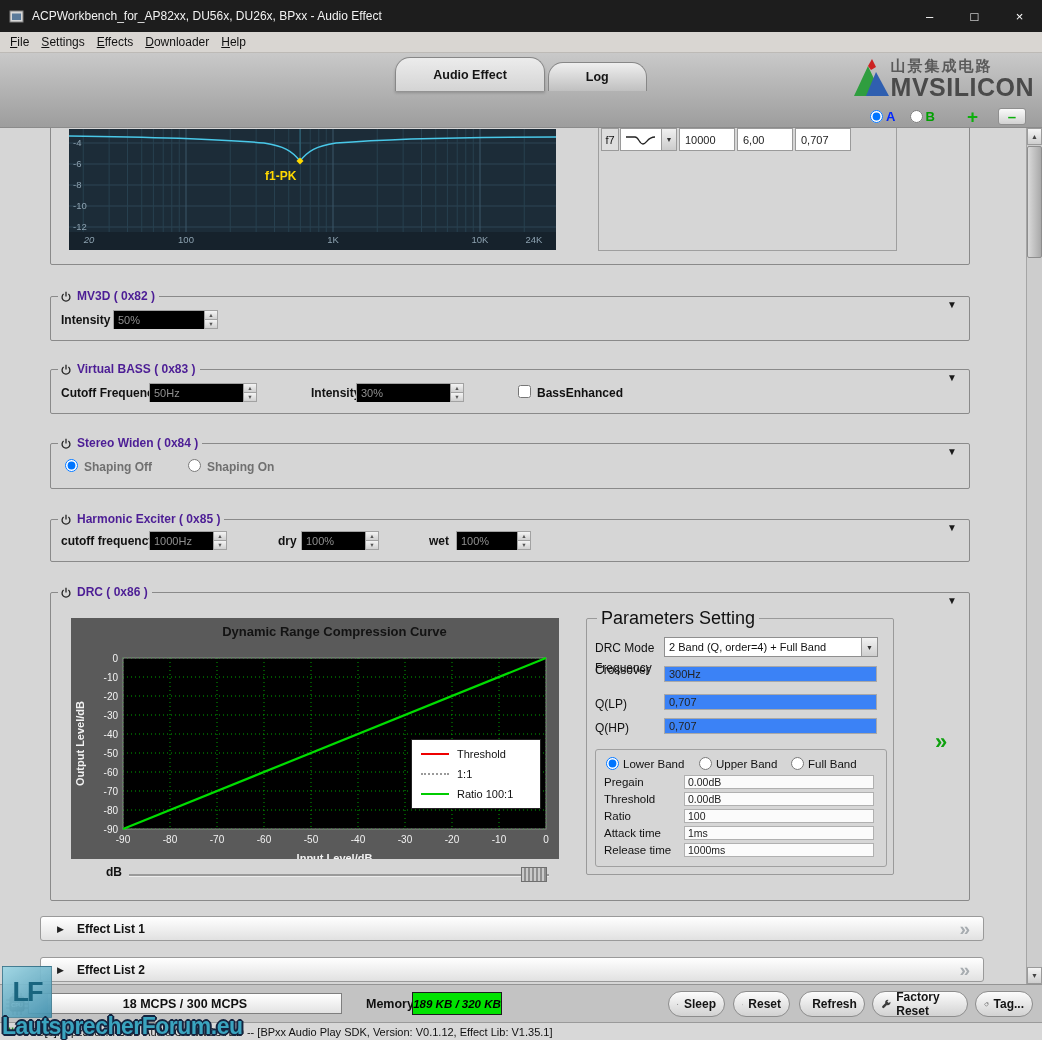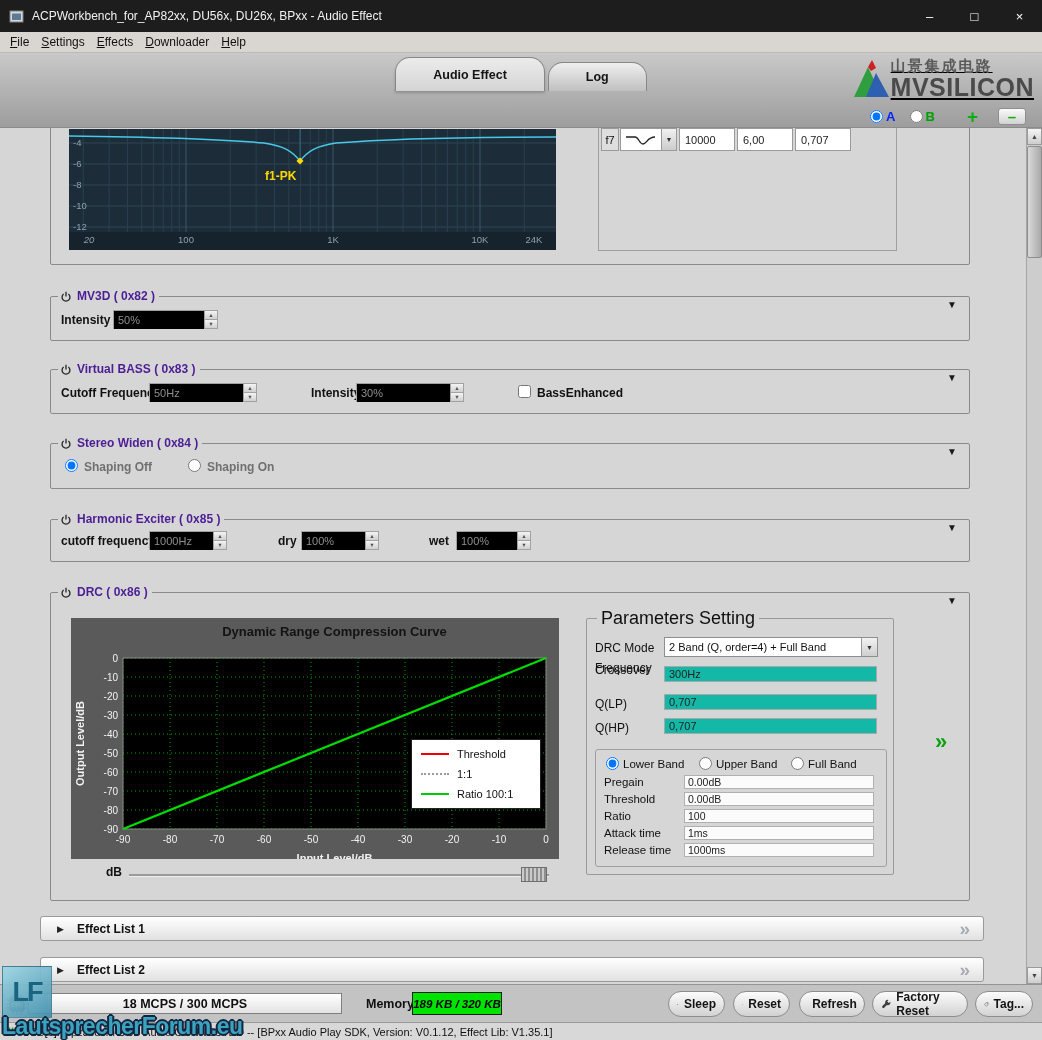--- a/index.html
+++ b/index.html
@@ -16,21 +16,21 @@
   
   .menubar{height:21px;background:#d9d6d2;display:flex;align-items:center;font-size:12px;color:#111;border-bottom:1px solid #bdbab6;padding-left:4px;}
   .menu-item{padding:2px 6px;}
   .menu-item u{text-decoration:underline;}
 
   
   .header{height:75px;background:linear-gradient(#c9c9c9,#9d9d9d);position:relative;border-bottom:1px solid #8b8b8b;}
   .tabs{position:absolute;left:0;right:0;top:4px;display:flex;justify-content:center;align-items:flex-end;gap:3px;height:34px;}
   .tab{height:29px;padding:0 37px;display:flex;align-items:center;font-weight:bold;font-size:12.5px;color:#141414;background:linear-gradient(#efefef,#c0c0c0);border:1px solid #878787;border-bottom:none;border-radius:15px 15px 0 0;}
   .tab.active{background:linear-gradient(#ececec,#d4d4d4);height:34px;z-index:2;box-shadow:0 2px 3px rgba(0,0,0,0.2);}
-  .logo{position:absolute;right:8px;top:5px;display:flex;align-items:center;gap:0;text-decoration:underline;}
+  .logo{position:absolute;right:8px;top:5px;display:flex;align-items:flex-start;gap:0;}
   .logo-tri{width:40px;height:40px;}
   .logo-texts{display:flex;flex-direction:column;line-height:1.05;}
   .logo-cn{font-size:15px;font-weight:bold;color:#5a5a5a;letter-spacing:2px;}
   .logo-en{font-size:25px;font-weight:bold;color:#4a4a4a;letter-spacing:0.5px;}
   .ab-row{position:absolute;right:16px;top:55px;display:flex;align-items:center;height:17px;}
   .ab-row input[type=radio]{width:13px;height:13px;margin:0 3px 0 0;}
   .ab-a-label{color:#0026ff;font-weight:bold;font-size:13px;margin-right:14px;}
   .ab-b-label{color:#00a000;font-weight:bold;font-size:13px;}
   .ab-plus{color:#0cb00c;font-size:19px;font-weight:bold;margin-left:32px;line-height:15px;}
   .ab-minus-btn{margin-left:20px;width:28px;height:17px;background:linear-gradient(#fafafa,#d2d2d2);border:1px solid #8f8f8f;border-radius:3px;color:#0cb00c;font-weight:bold;display:flex;align-items:center;justify-content:center;font-size:15px;line-height:1;}
@@ -92,21 +92,21 @@
   #drc-slider-thumb{position:absolute;left:470px;top:274px;width:26px;height:15px;border:1px solid #6f6f6f;background:repeating-linear-gradient(90deg,#cacaca 0,#cacaca 2px,#8f8f8f 2px,#8f8f8f 4px);}
   #drc-expand{position:absolute;left:884px;top:138px;font-size:22px;font-weight:bold;color:#0ea10e;line-height:1;}
 
   
   #drc-params{position:absolute;left:535px;top:25px;width:308px;height:257px;border:1px solid #9a9a9a;border-radius:2px;}
   .p-title{position:absolute;top:-8px;left:10px;background:#d6d6d6;padding:0 4px;font-size:18px;font-weight:normal;color:#101010;line-height:14px;}
   .p-label{position:absolute;left:8px;font-size:12px;color:#111;white-space:nowrap;}
   .dropdown{position:absolute;background:#fff;border:1px solid #8f8f8f;display:flex;align-items:center;font-size:11px;color:#111;padding-left:4px;}
   .dd-text{flex:1;white-space:nowrap;overflow:hidden;}
   .dd-arrow{width:16px;align-self:stretch;background:linear-gradient(#f2f2f2,#cfcfcf);border-left:1px solid #9a9a9a;display:flex;align-items:center;justify-content:center;font-size:7px;color:#333;flex:0 0 auto;}
-  .p-field{position:absolute;left:77px;width:213px;height:16px;background:#14b8a6;border:1px solid #a8a8a8;font-size:11px;color:#222;padding:0 4px;font-family:"Liberation Sans",sans-serif;outline:none;}
+  .p-field{position:absolute;left:77px;width:213px;height:16px;background:#3b82f6;border:1px solid #a8a8a8;font-size:11px;color:#222;padding:0 4px;font-family:"Liberation Sans",sans-serif;outline:none;}
   #band-group{position:absolute;left:8px;top:130px;width:292px;height:118px;border:1px solid #a0a0a0;border-radius:3px;}
   .b-radio-label{position:absolute;font-size:11.5px;color:#111;white-space:nowrap;}
   .b-label{position:absolute;left:8px;font-size:11.5px;color:#111;white-space:nowrap;}
   .b-field{position:absolute;left:88px;width:190px;height:14px;background:#fbfbfb;border:1px solid #b0b0b0;font-size:10.5px;color:#222;padding:0 3px;font-family:"Liberation Sans",sans-serif;outline:none;}
 
   
   .effect-bar{position:absolute;left:40px;width:944px;height:25px;background:linear-gradient(#ffffff,#e1e1e1);border:1px solid #9a9a9a;border-radius:3px;display:flex;align-items:center;}
   #fx1{top:788px;} #fx2{top:829px;}
   .fx-arrow{margin-left:16px;font-size:9px;color:#222;}
   .fx-label{margin-left:13px;font-size:12px;font-weight:bold;color:#111;}

